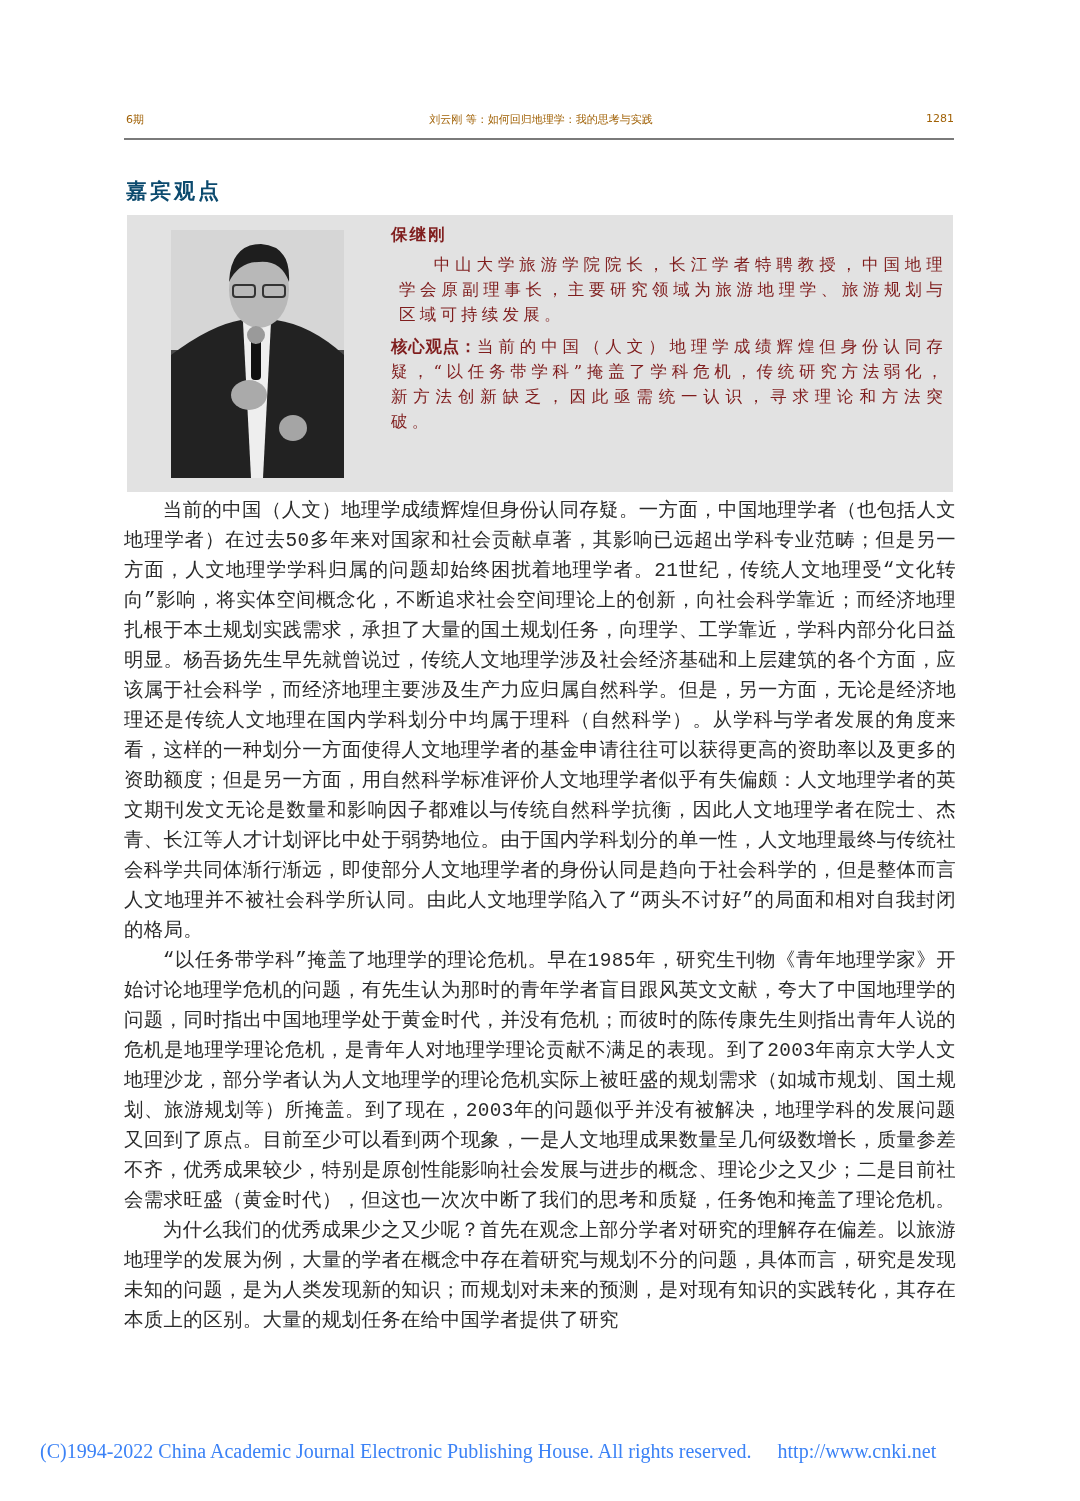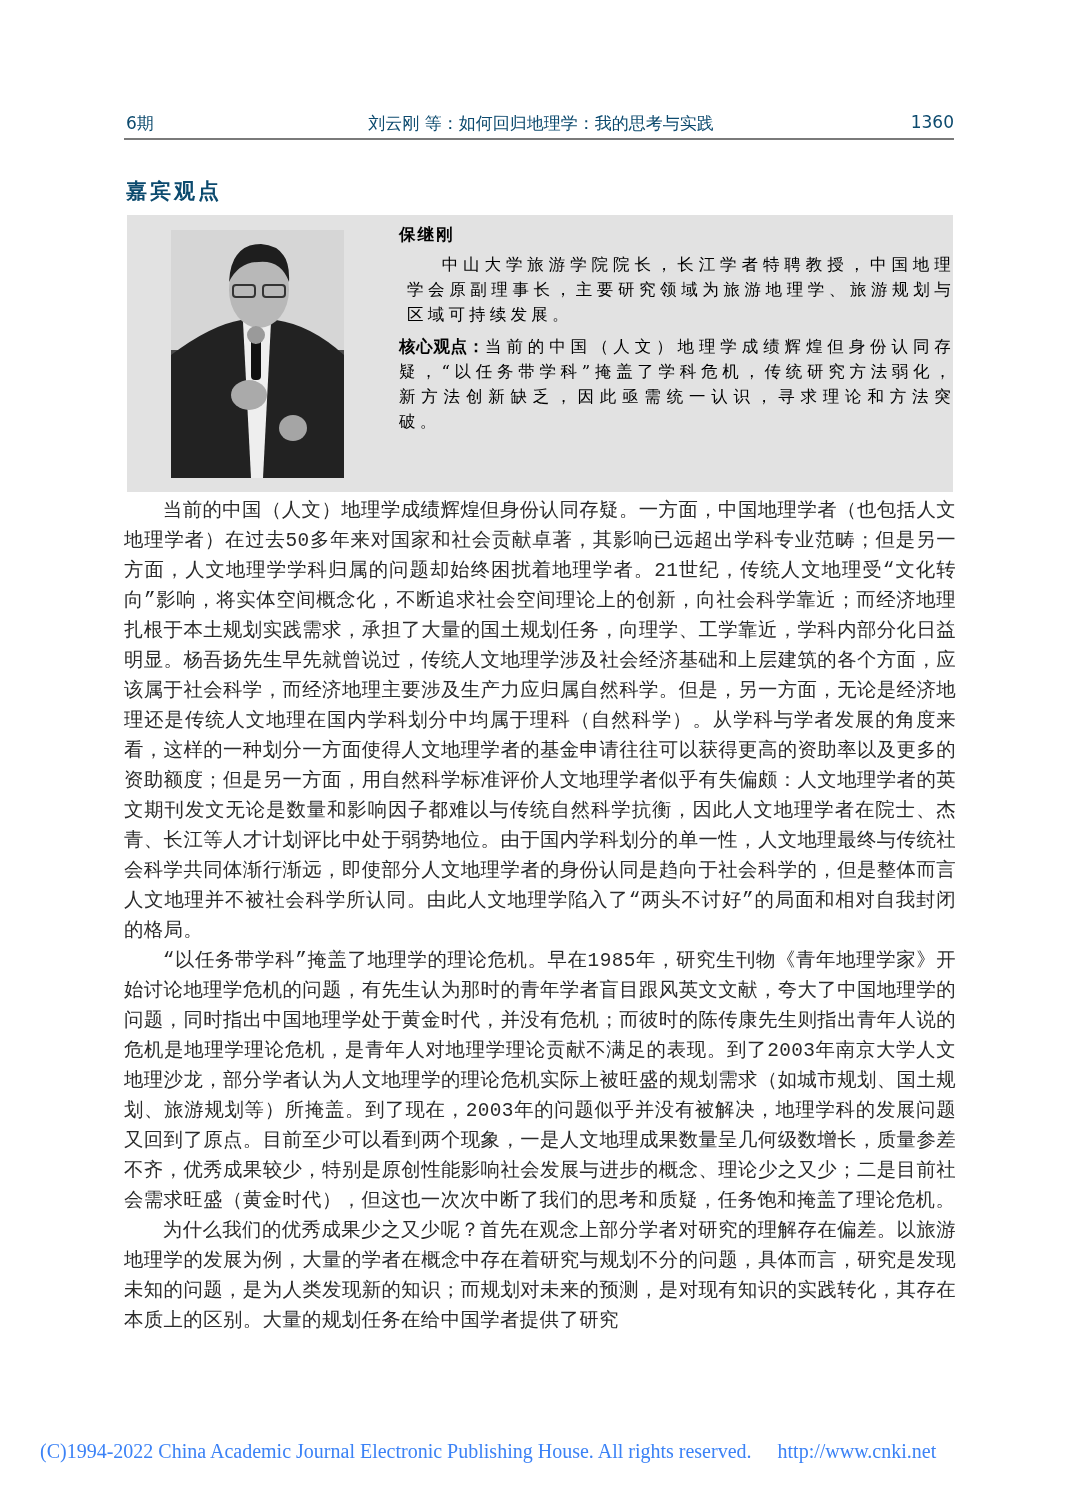--- a/index.html
+++ b/index.html
@@ -3,42 +3,42 @@
 <meta charset="utf-8">
 <style>
   html, body { margin: 0; padding: 0; }
   body {
     width: 1080px; height: 1501px; background: #ffffff; position: relative;
     overflow: hidden; color: #2a2a2a;
     font-family: "DejaVu Serif", "Liberation Serif", serif;
   }
   .running-head {
     position: absolute; left: 124px; top: 112px; width: 830px; height: 26px;
-    font-size: 17px; color: #0c4a6e; font-family: "DejaVu Sans", "Liberation Sans", sans-serif;
+    font-size: 11px; color: #a16207; font-family: "DejaVu Sans", "Liberation Sans", sans-serif;
   }
   .running-head .rh-left { position: absolute; left: 2px; top: 0; }
   .running-head .rh-center { position: absolute; left: 4px; right: 0; top: 0; text-align: center; font-family: "DejaVu Serif", serif; }
   .running-head .rh-right { position: absolute; right: 0; top: 0; }
   .head-rule {
     position: absolute; left: 124px; top: 138px; width: 830px; height: 2px; background: #7a7a7a;
   }
   .section-title {
     position: absolute; left: 126px; top: 160px; font-size: 21px; font-weight: bold; letter-spacing: 3px; color: #0c4a6e;
   }
   .guest-box {
     position: absolute; left: 127px; top: 215px; width: 826px; height: 277px; background: #e2e2e2;
   }
   .photo {
     position: absolute; left: 44px; top: 15px; width: 173px; height: 248px;
     background: linear-gradient(180deg, #d8d8d8 0%, #cfcfcf 45%, #bdbdbd 55%, #9a9a9a 100%);
     overflow: hidden;
   }
   .photo svg { display: block; width: 100%; height: 100%; }
   .guest-text {
-    position: absolute; left: 272px; top: 7px; width: 556px; font-size: 16.5px; line-height: 25px; color: #000000;
+    position: absolute; left: 264px; top: 7px; width: 556px; font-size: 16.5px; line-height: 25px; color: #7f1d1d;
   }
   .guest-name { font-weight: bold; letter-spacing: 2px; margin-bottom: 5px; }
   .guest-bio { text-indent: 2.1em; letter-spacing: 4.2px; text-align: justify; margin: 0 0 7px 8px; }
   .core-view { letter-spacing: 4.2px; text-align: justify; margin: 0; }
   .core-label { font-weight: bold; font-family: Liberation Sans, sans-serif; letter-spacing: 0; }
   .body-text {
     position: absolute; left: 124px; top: 496px; width: 832px; font-size: 19.4px; line-height: 30px; color: #2b2b2b;
     font-family: Liberation Mono, monospace;
   }
   .body-text p { margin: 0; text-indent: 2em; text-align: justify; letter-spacing: 0.4px; }
@@ -47,21 +47,21 @@
     font-family: "Liberation Serif", "DejaVu Serif", serif; white-space: nowrap;
   }
   .footer .footer-url { margin-left: 26px; }
 </style>
 </head>
 <body>
 
 <header class="running-head">
   <span class="rh-left">6期</span>
   <span class="rh-center">刘云刚 等：如何回归地理学：我的思考与实践</span>
-  <span class="rh-right">1360</span>
+  <span class="rh-right">1281</span>
 </header>
 <div class="head-rule"></div>
 
 <h2 class="section-title">嘉宾观点</h2>
 
 <section class="guest-box">
   <div class="photo">
     <svg viewBox="0 0 173 248" preserveAspectRatio="none">
       <rect x="0" y="0" width="173" height="248" fill="#d6d6d6"></rect>
       <rect x="0" y="120" width="173" height="128" fill="#4a4a4a"></rect>

